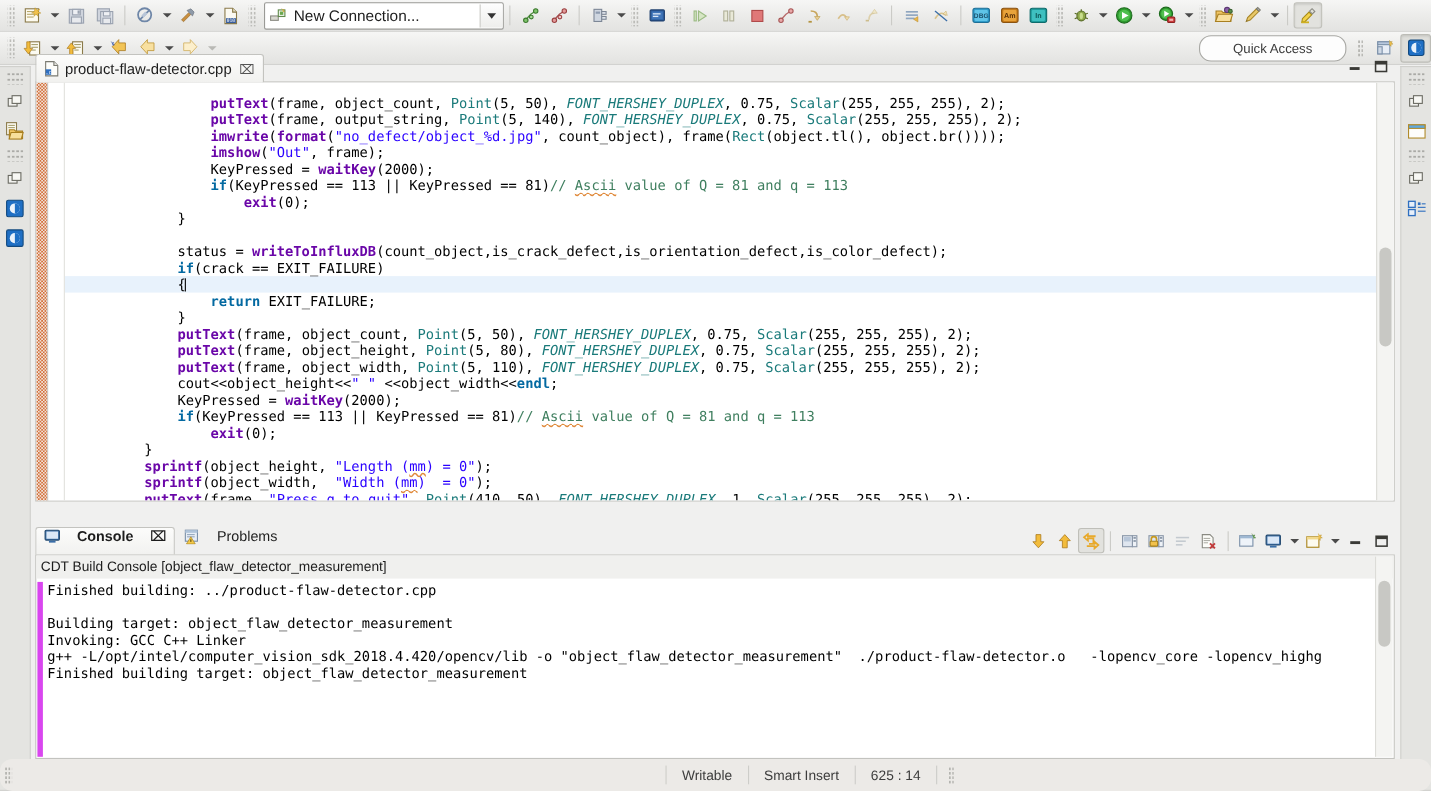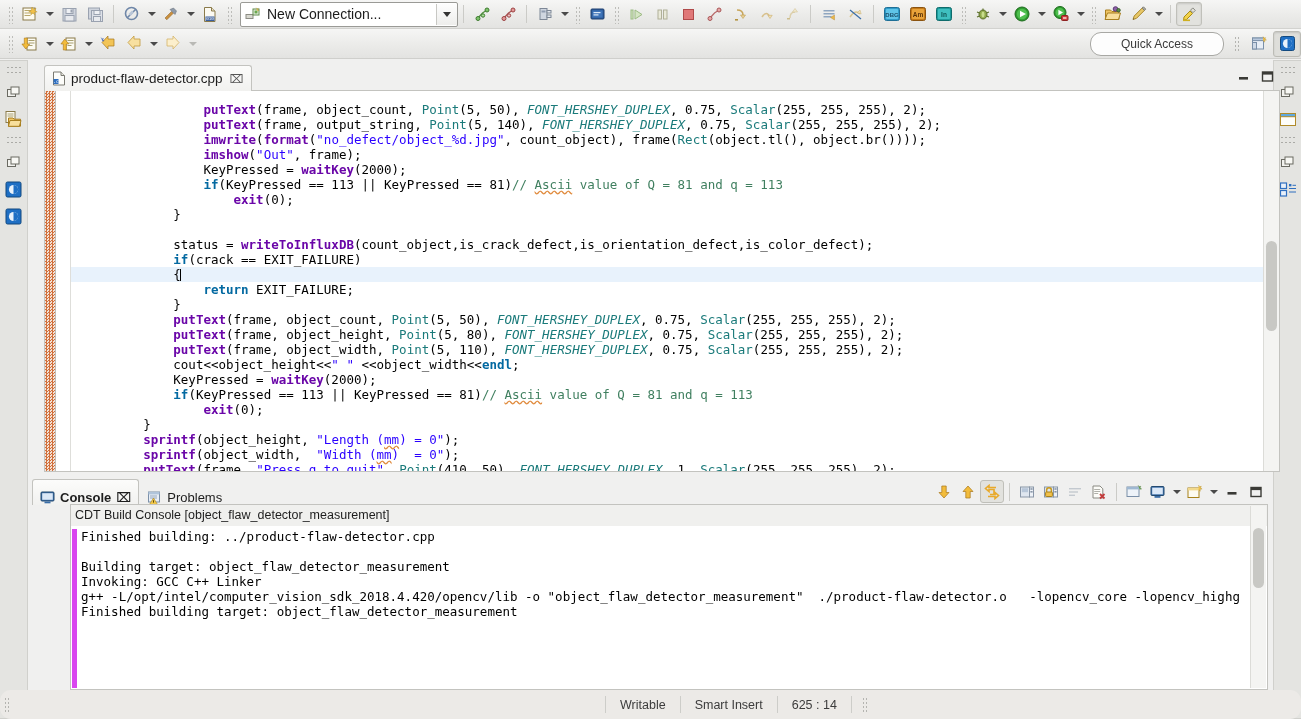--- a/index.html
+++ b/index.html
@@ -54,21 +54,21 @@
   
   .rail{position:absolute;top:60px;width:28px;background:#e4e4e1;border:1px solid #d0d0cc;box-sizing:border-box;}
   .rail.left{left:0;height:659px;border-left:none;}
   .rail.right{right:0;height:659px;border-right:none;}
   .rail .rdots{height:12px;margin:4px 6px 2px 6px;
      background-image:radial-gradient(circle,#aaaaa6 .9px,transparent 1.1px);
      background-size:4px 5px;}
   .rail .ricon{width:24px;height:24px;margin:3px auto;display:flex;align-items:center;justify-content:center;}
 
   
-  .editor{position:absolute;left:32px;top:64px;width:1236px;height:408px;margin-left:12px;}
+  .editor{position:absolute;left:32px;top:48px;width:1236px;height:408px;}
   .etabbar{height:27px;display:flex;align-items:flex-end;position:relative;}
   .etab{
     height:25px;display:flex;align-items:center;gap:5px;padding:0 8px 0 7px;
     background:linear-gradient(to bottom,#fcfcfb,#f1f1ef);
     border:1px solid #c3c3bf;border-bottom:none;border-radius:3px 3px 0 0;
     font-size:13px;color:#1d1d1d;position:relative;z-index:2;
   }
   .etab .fname{font-size:13.5px;}
   .etab .xmark{font-size:12px;color:#555;margin-left:2px;}
   .etabfill{flex:1;border-bottom:1px solid #c3c3bf;height:25px;box-sizing:border-box;}
@@ -96,27 +96,27 @@
   .ty{color:#1a7a7a;}                       
   .cst{color:#1a7a7a;font-style:italic;}    
   .st{color:#2a00ff;}                       
   .cm{color:#3f7f5f;}                       
   .sp{color:#000;}                          
   .misspell{text-decoration:underline wavy #e08a3c;text-decoration-skip-ink:none;}
 
   
   .console{position:absolute;left:32px;top:478px;width:1236px;height:212px;}
   .ctabbar{height:27px;display:flex;align-items:flex-end;position:relative;}
-  .ctab{height:25px;display:flex;align-items:flex-end;gap:5px;padding:0 7px;font-size:13px;color:#1d1d1d;
+  .ctab{height:25px;display:flex;align-items:flex-start;gap:15px;padding:0 7px;font-size:13px;color:#1d1d1d;
      border:1px solid transparent;border-bottom:none;}
   .ctab.active{background:linear-gradient(to bottom,#fcfcfb,#f1f1ef);border-color:#c3c3bf;border-radius:3px 3px 0 0;font-weight:bold;}
   .ctools{margin-left:auto;display:flex;align-items:center;gap:0;padding-bottom:2px;}
   .ct{width:22px;height:21px;display:flex;align-items:center;justify-content:center;border:1px solid transparent;border-radius:3px;}
   .ct.pressed{background:#e2e2de;border-color:#bfbfb9;}
-  .cbody{position:absolute;left:0;top:26px;right:0;bottom:0;border:1px solid #c3c3bf;background:#fff;box-sizing:border-box;margin-left:38px;}
+  .cbody{position:absolute;left:0;top:26px;right:0;bottom:0;border:1px solid #c3c3bf;background:#fff;box-sizing:border-box;}
   .ctitle{font-size:12.5px;color:#1d1d1d;padding:3px 0 4px 4px;background:#f0f0ee;}
   .cout{position:absolute;left:1px;right:16px;top:24px;bottom:1px;overflow:hidden;background:#fff;border-left:5px solid #d946ef;}
   .cline{
     height:15px;line-height:15px;white-space:pre;
     font-family:"DejaVu Sans Mono","Liberation Mono",monospace;
     font-size:12.5px;color:#000;padding-left:4px;
   }
   .cline.blue{color:#0000d0;}
   .cscroll{position:absolute;right:1px;top:1px;width:15px;bottom:1px;background:#f4f4f2;border-left:1px solid #dcdcd8;}
   .cscroll .cthumb{position:absolute;left:2px;right:2px;top:22px;height:60px;background:#c8c8c4;border-radius:6px;}

